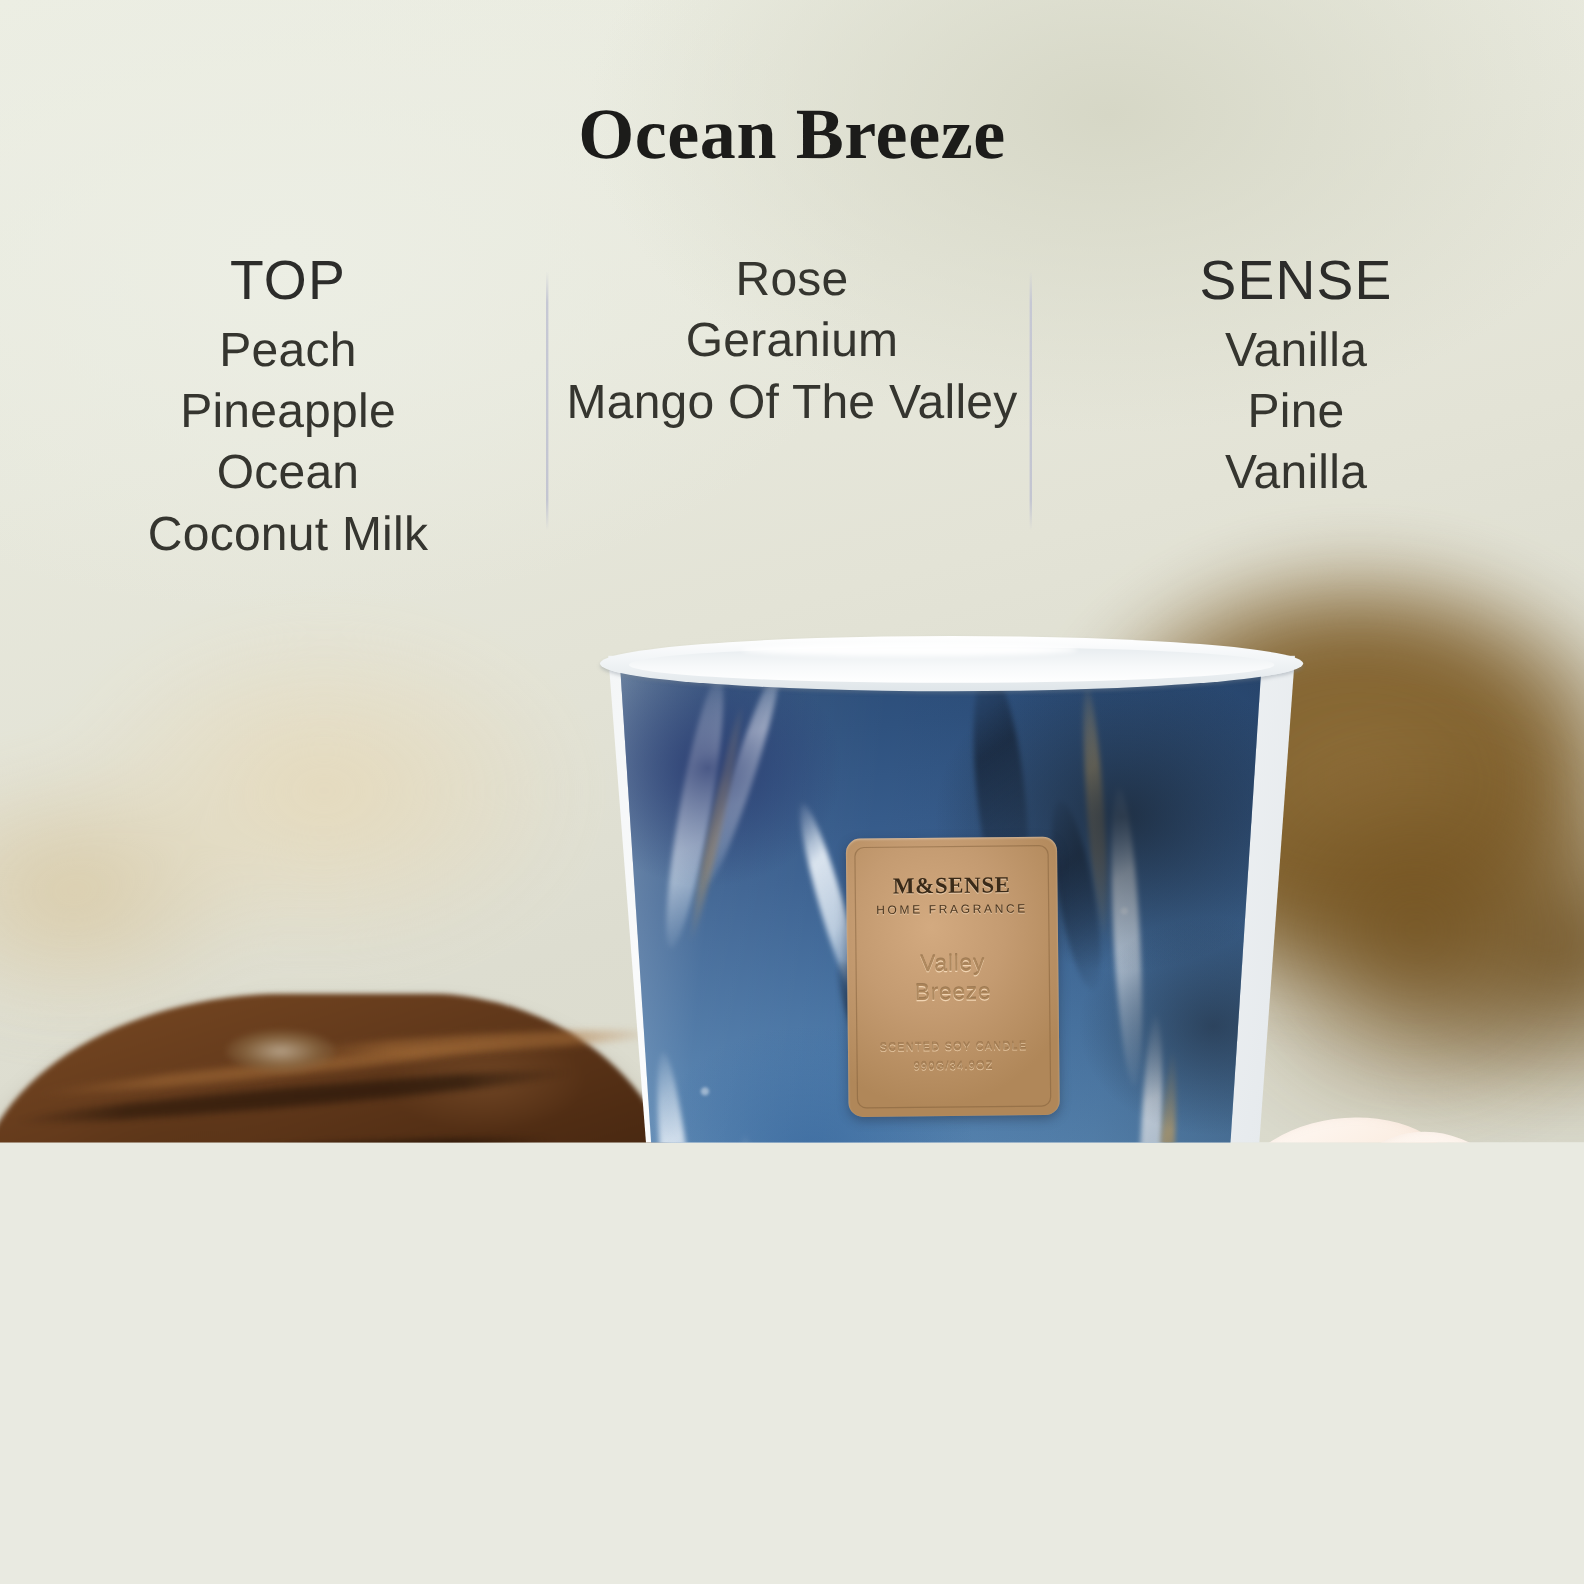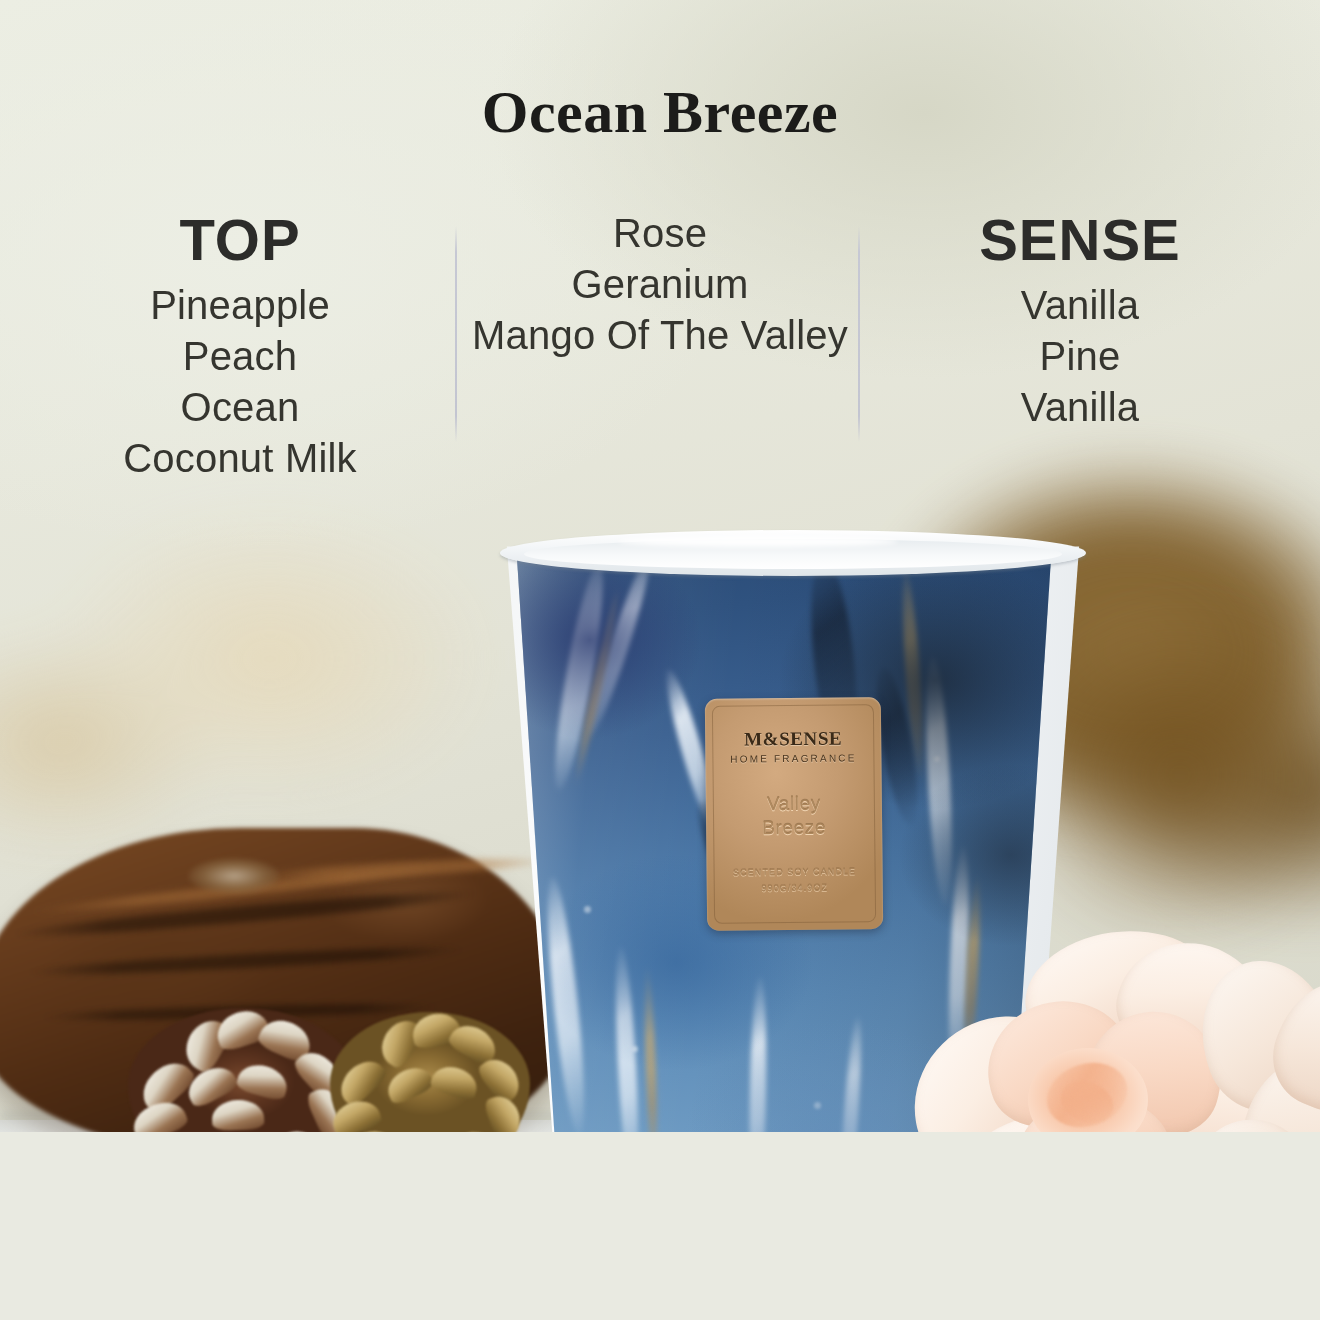--- a/index.html
+++ b/index.html
@@ -1,21 +1,21 @@
 <!DOCTYPE html>
 <html><head>
 <meta charset="utf-8">
 <style>
   html,body{margin:0;padding:0;}
   body{
     width:1320px;height:1320px;overflow:hidden;
     font-family:"Liberation Sans",sans-serif;
     background:#e9eae1;
   }
-  .stage{position:relative;width:1320px;height:1132px;overflow:hidden;}
+  .stage{position:relative;width:1320px;height:952px;overflow:hidden;}
 
   
   .bg-base{
     position:absolute;inset:0;
     background:
       radial-gradient(ellipse 620px 380px at 70% 10%, #d6d7c6 0%, rgba(214,215,198,0) 70%),
       radial-gradient(ellipse 700px 420px at 18% 22%, #eceee4 0%, rgba(236,238,228,0) 72%),
       linear-gradient(165deg,#eceee3 0%,#e7e8dc 32%,#e3e3d6 52%,#ddddd0 70%,#d9d9cb 100%);
   }
   
@@ -57,21 +57,21 @@
     font-family:"Liberation Serif","DejaVu Serif",serif;
     font-weight:700;font-size:60px;color:#1c1c1a;letter-spacing:.5px;
   }
   .notes{
     position:absolute;left:0;top:208px;width:1320px;
     display:flex;justify-content:center;align-items:flex-start;
   }
   .note-col{width:400px;text-align:center;}
   .note-col.mid{width:440px;}
   .note-head{
-    font-size:58px;font-weight:700;color:#2c2c2a;letter-spacing:1px;
+    font-size:46px;font-weight:400;color:#2c2c2a;letter-spacing:1px;
     line-height:1.1;margin:0 0 8px 0;
   }
   .note-item{
     font-size:40px;font-weight:400;color:#35352f;line-height:1.28;
     letter-spacing:.2px;white-space:nowrap;
   }
   .divider{
     position:absolute;top:226px;width:2px;height:216px;
     background:linear-gradient(180deg,rgba(198,200,212,0) 0%,#c6c8d4 12%,#c3c5d1 88%,rgba(198,200,212,0) 100%);
   }
@@ -286,22 +286,22 @@
     <div class="table-vein" style="left:380px;top:130px;width:860px;transform:rotate(1.1deg);opacity:.45;"></div>
     <div class="table-vein" style="left:760px;top:40px;width:560px;transform:rotate(-.7deg);opacity:.35;"></div>
   </div>
 
   <div class="title">Ocean Breeze</div>
 
   <div class="notes">
 
     <div class="note-col">
       <div class="note-head">TOP</div>
+      <div class="note-item">Peach</div>
       <div class="note-item">Pineapple</div>
-      <div class="note-item">Peach</div>
       <div class="note-item">Ocean</div>
       <div class="note-item">Coconut Milk</div>
     </div>
 
     <div class="note-col mid">
       <div class="note-item">Rose</div>
       <div class="note-item">Geranium</div>
       <div class="note-item">Mango Of The Valley</div>
     </div>
 

